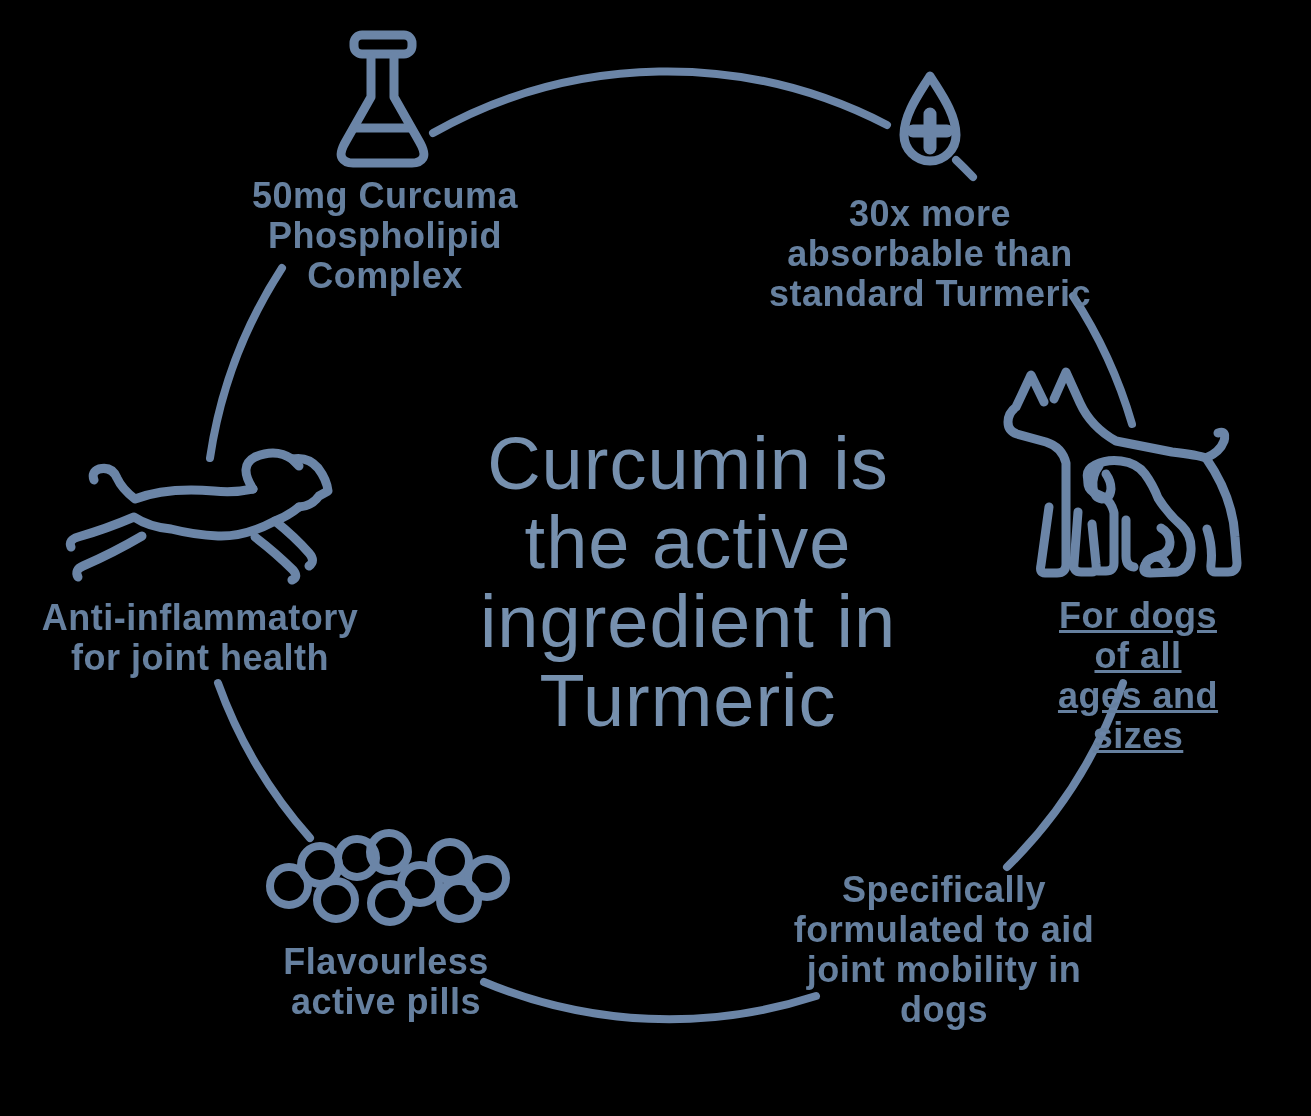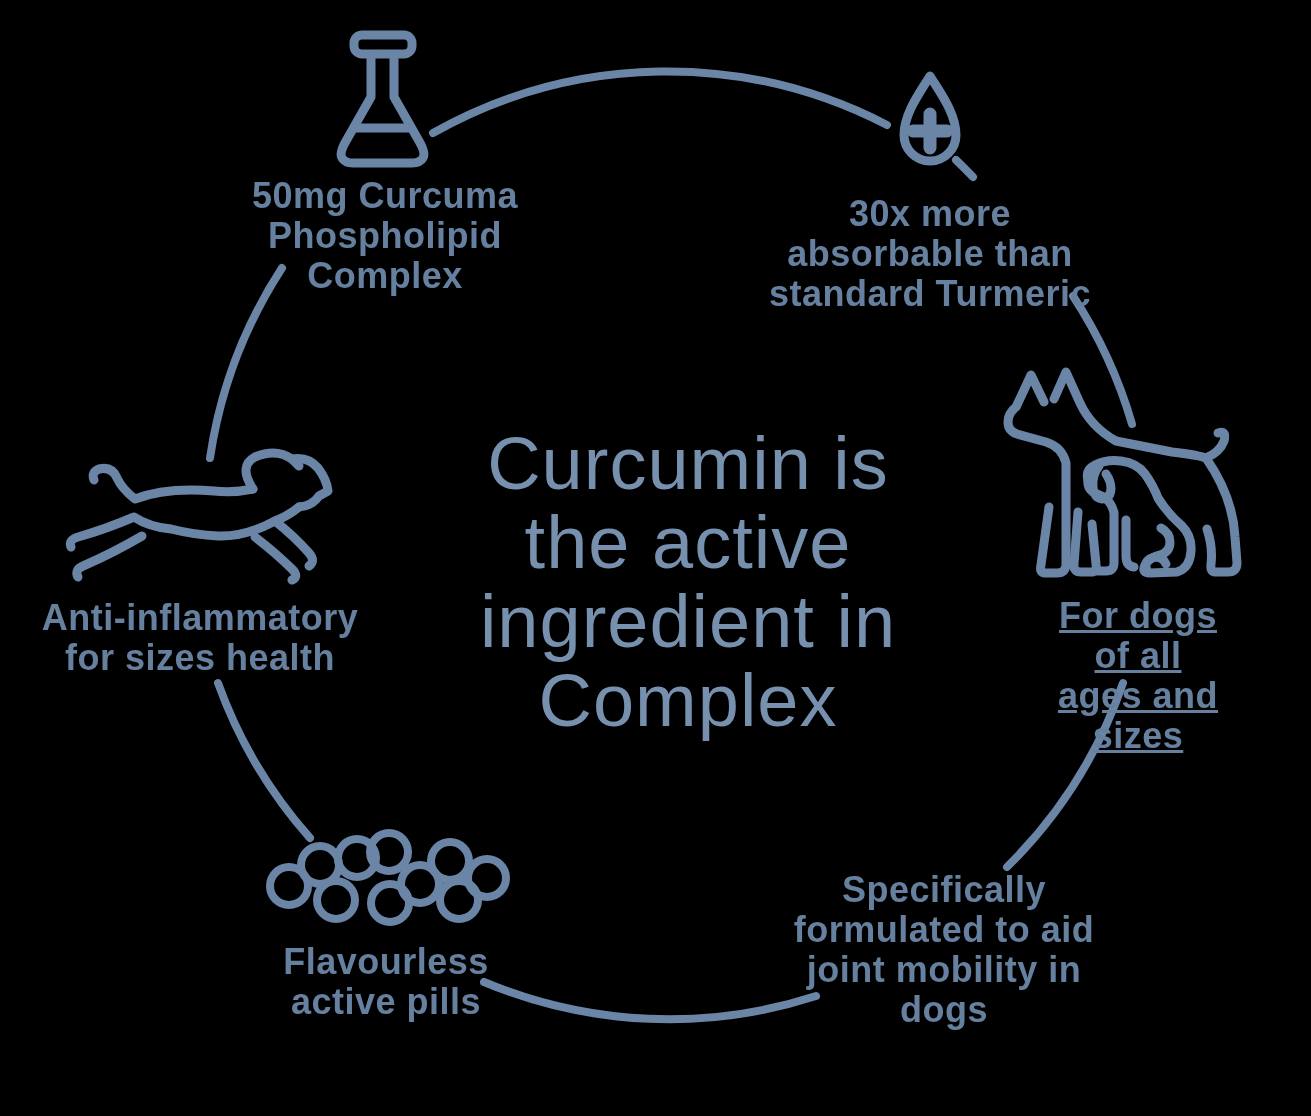--- a/index.html
+++ b/index.html
@@ -86,32 +86,32 @@
       <circle cx="420" cy="884" r="19"></circle>
       <circle cx="450" cy="861" r="19"></circle>
       <circle cx="459" cy="900" r="19"></circle>
       <circle cx="487" cy="878" r="19"></circle>
     </g>
   </svg>
 
   <div class="center-text" style="left:688px;top:424px;">Curcumin is
 the active
 ingredient in
-Complex</div>
+Turmeric</div>
 
   <div class="label" style="left:385px;top:176px;">50mg Curcuma
 Phospholipid
 Complex</div>
   <div class="label" style="left:930px;top:168px;margin-top:26px;">30x more
 absorbable than
 standard Turmeric</div>
   <div class="label" style="left:1138px;top:596px;text-decoration:underline;">For dogs of all
 ages and sizes</div>
   <div class="label" style="left:944px;top:870px;">Specifically
 formulated to aid
 joint mobility in
 dogs</div>
   <div class="label" style="left:386px;top:942px;">Flavourless
 active pills</div>
   <div class="label" style="left:200px;top:598px;">Anti-inflammatory
-for sizes health</div>
+for joint health</div>
 
 </div>
 
 </body></html>

